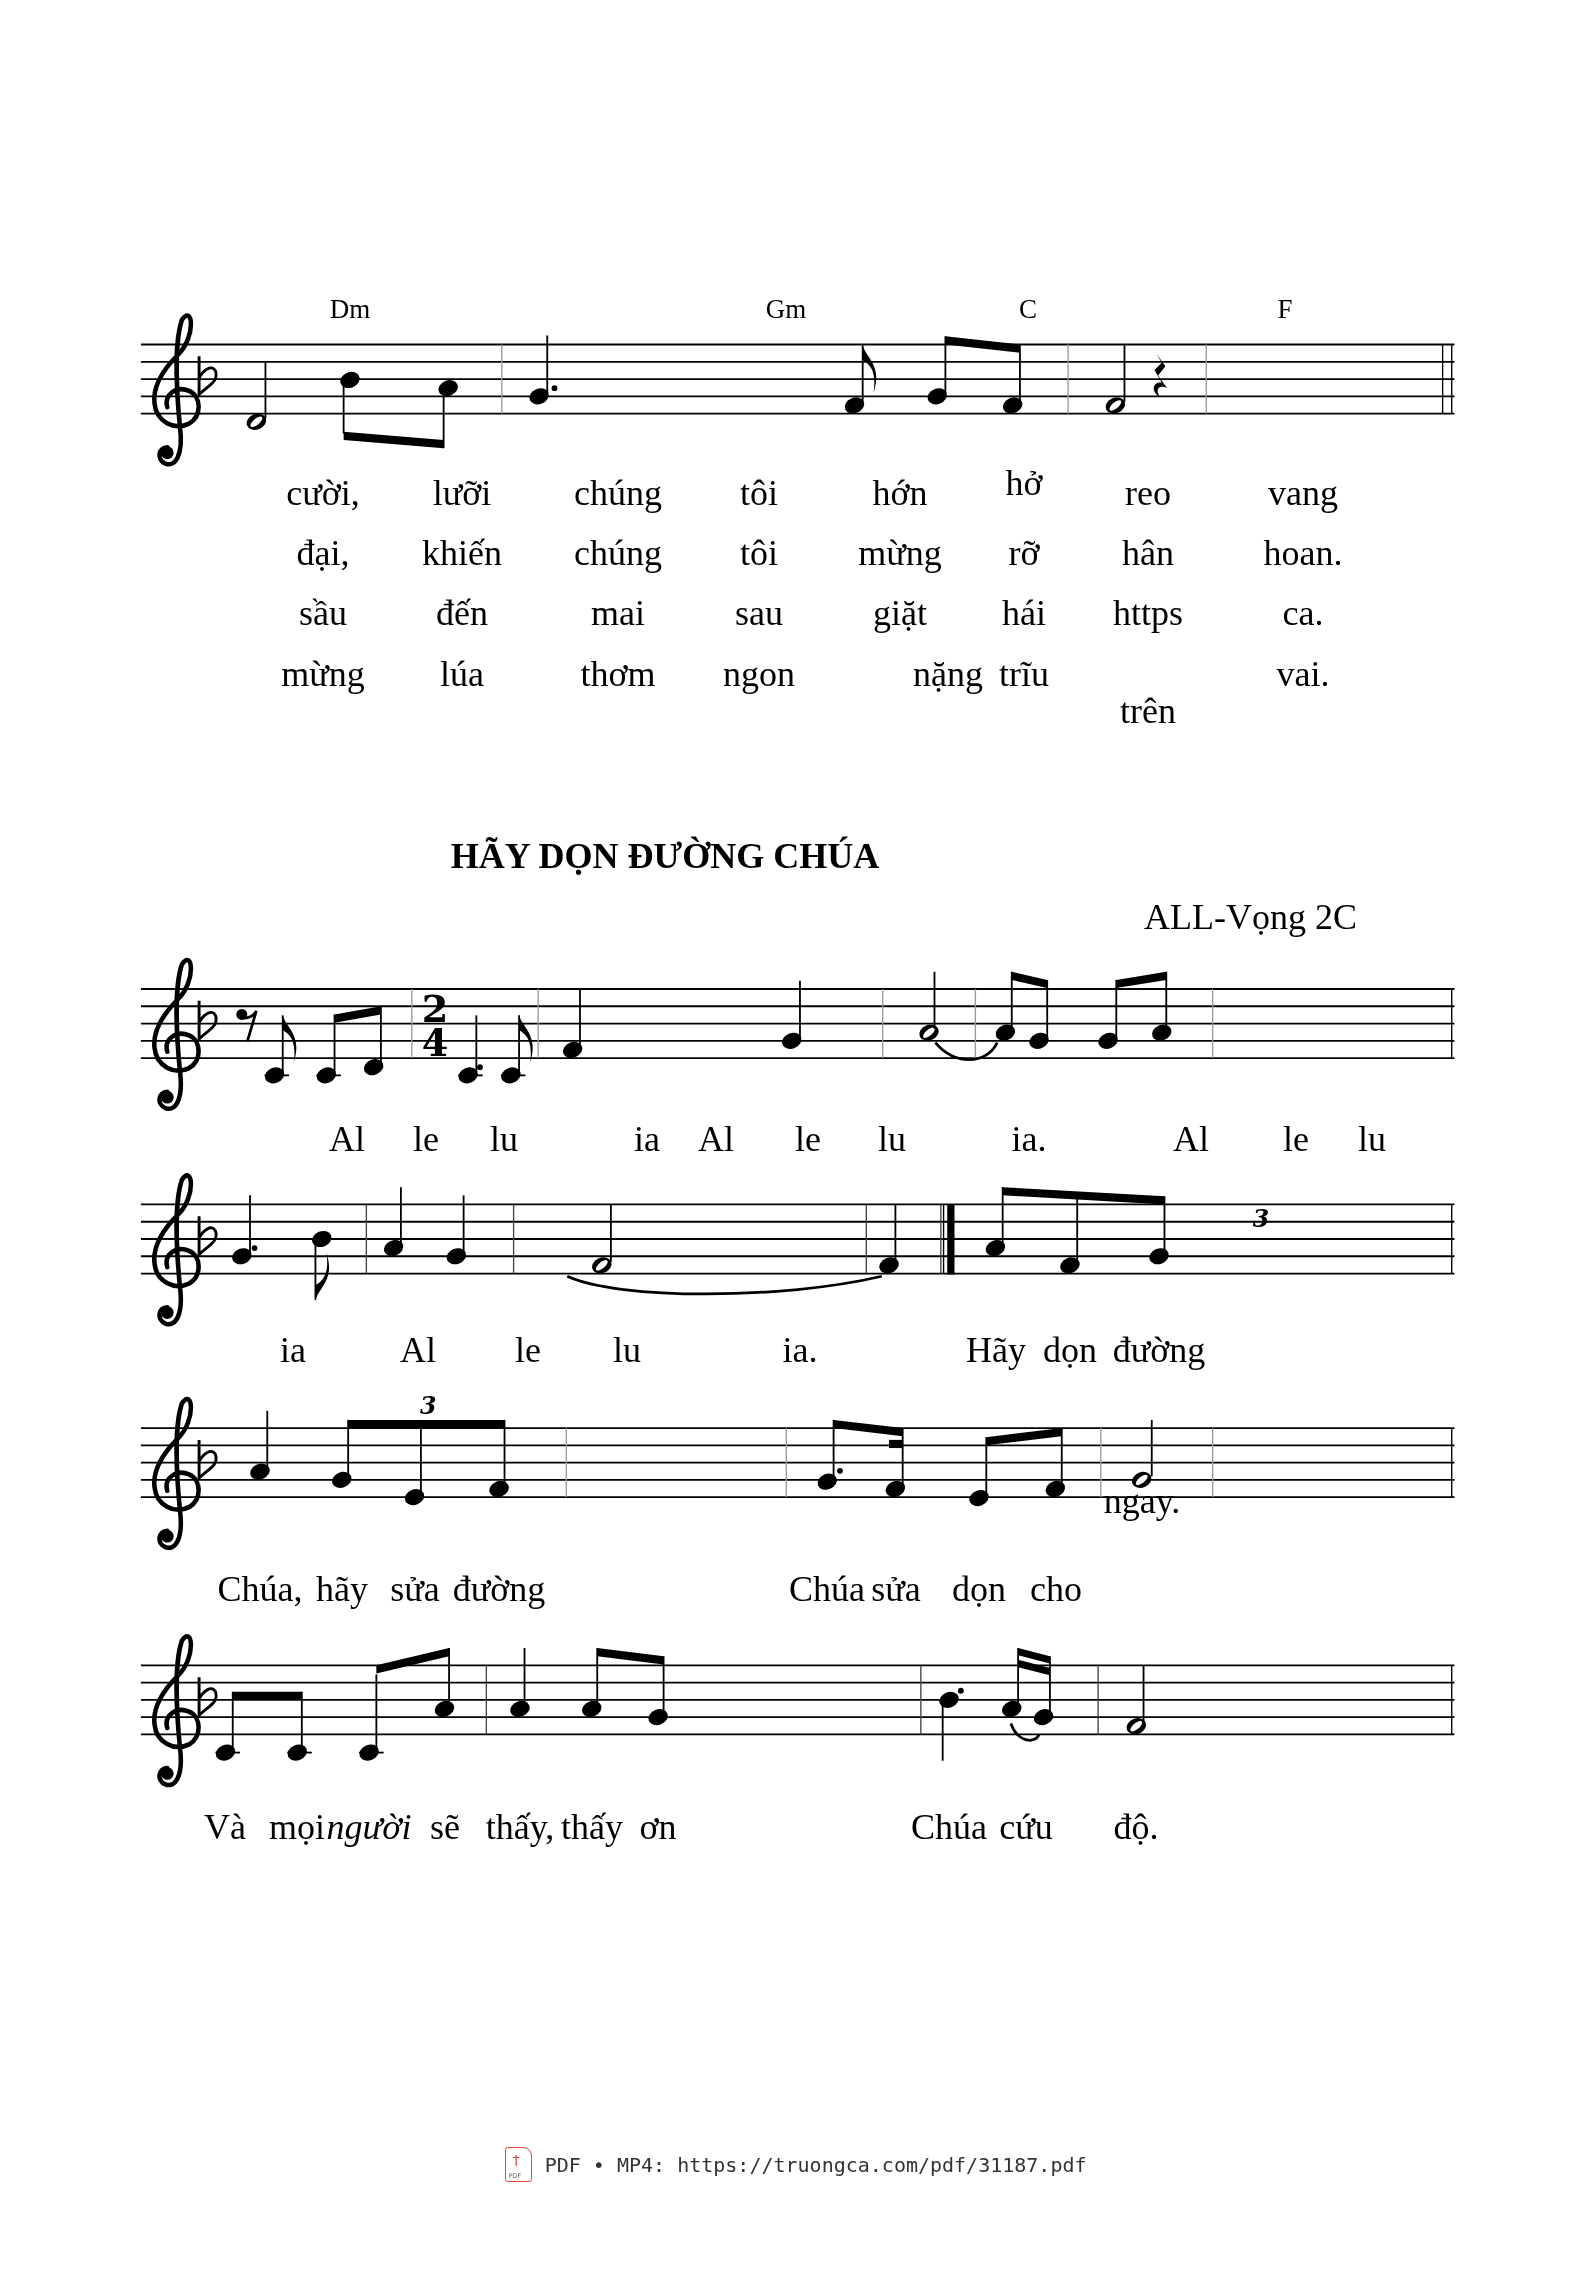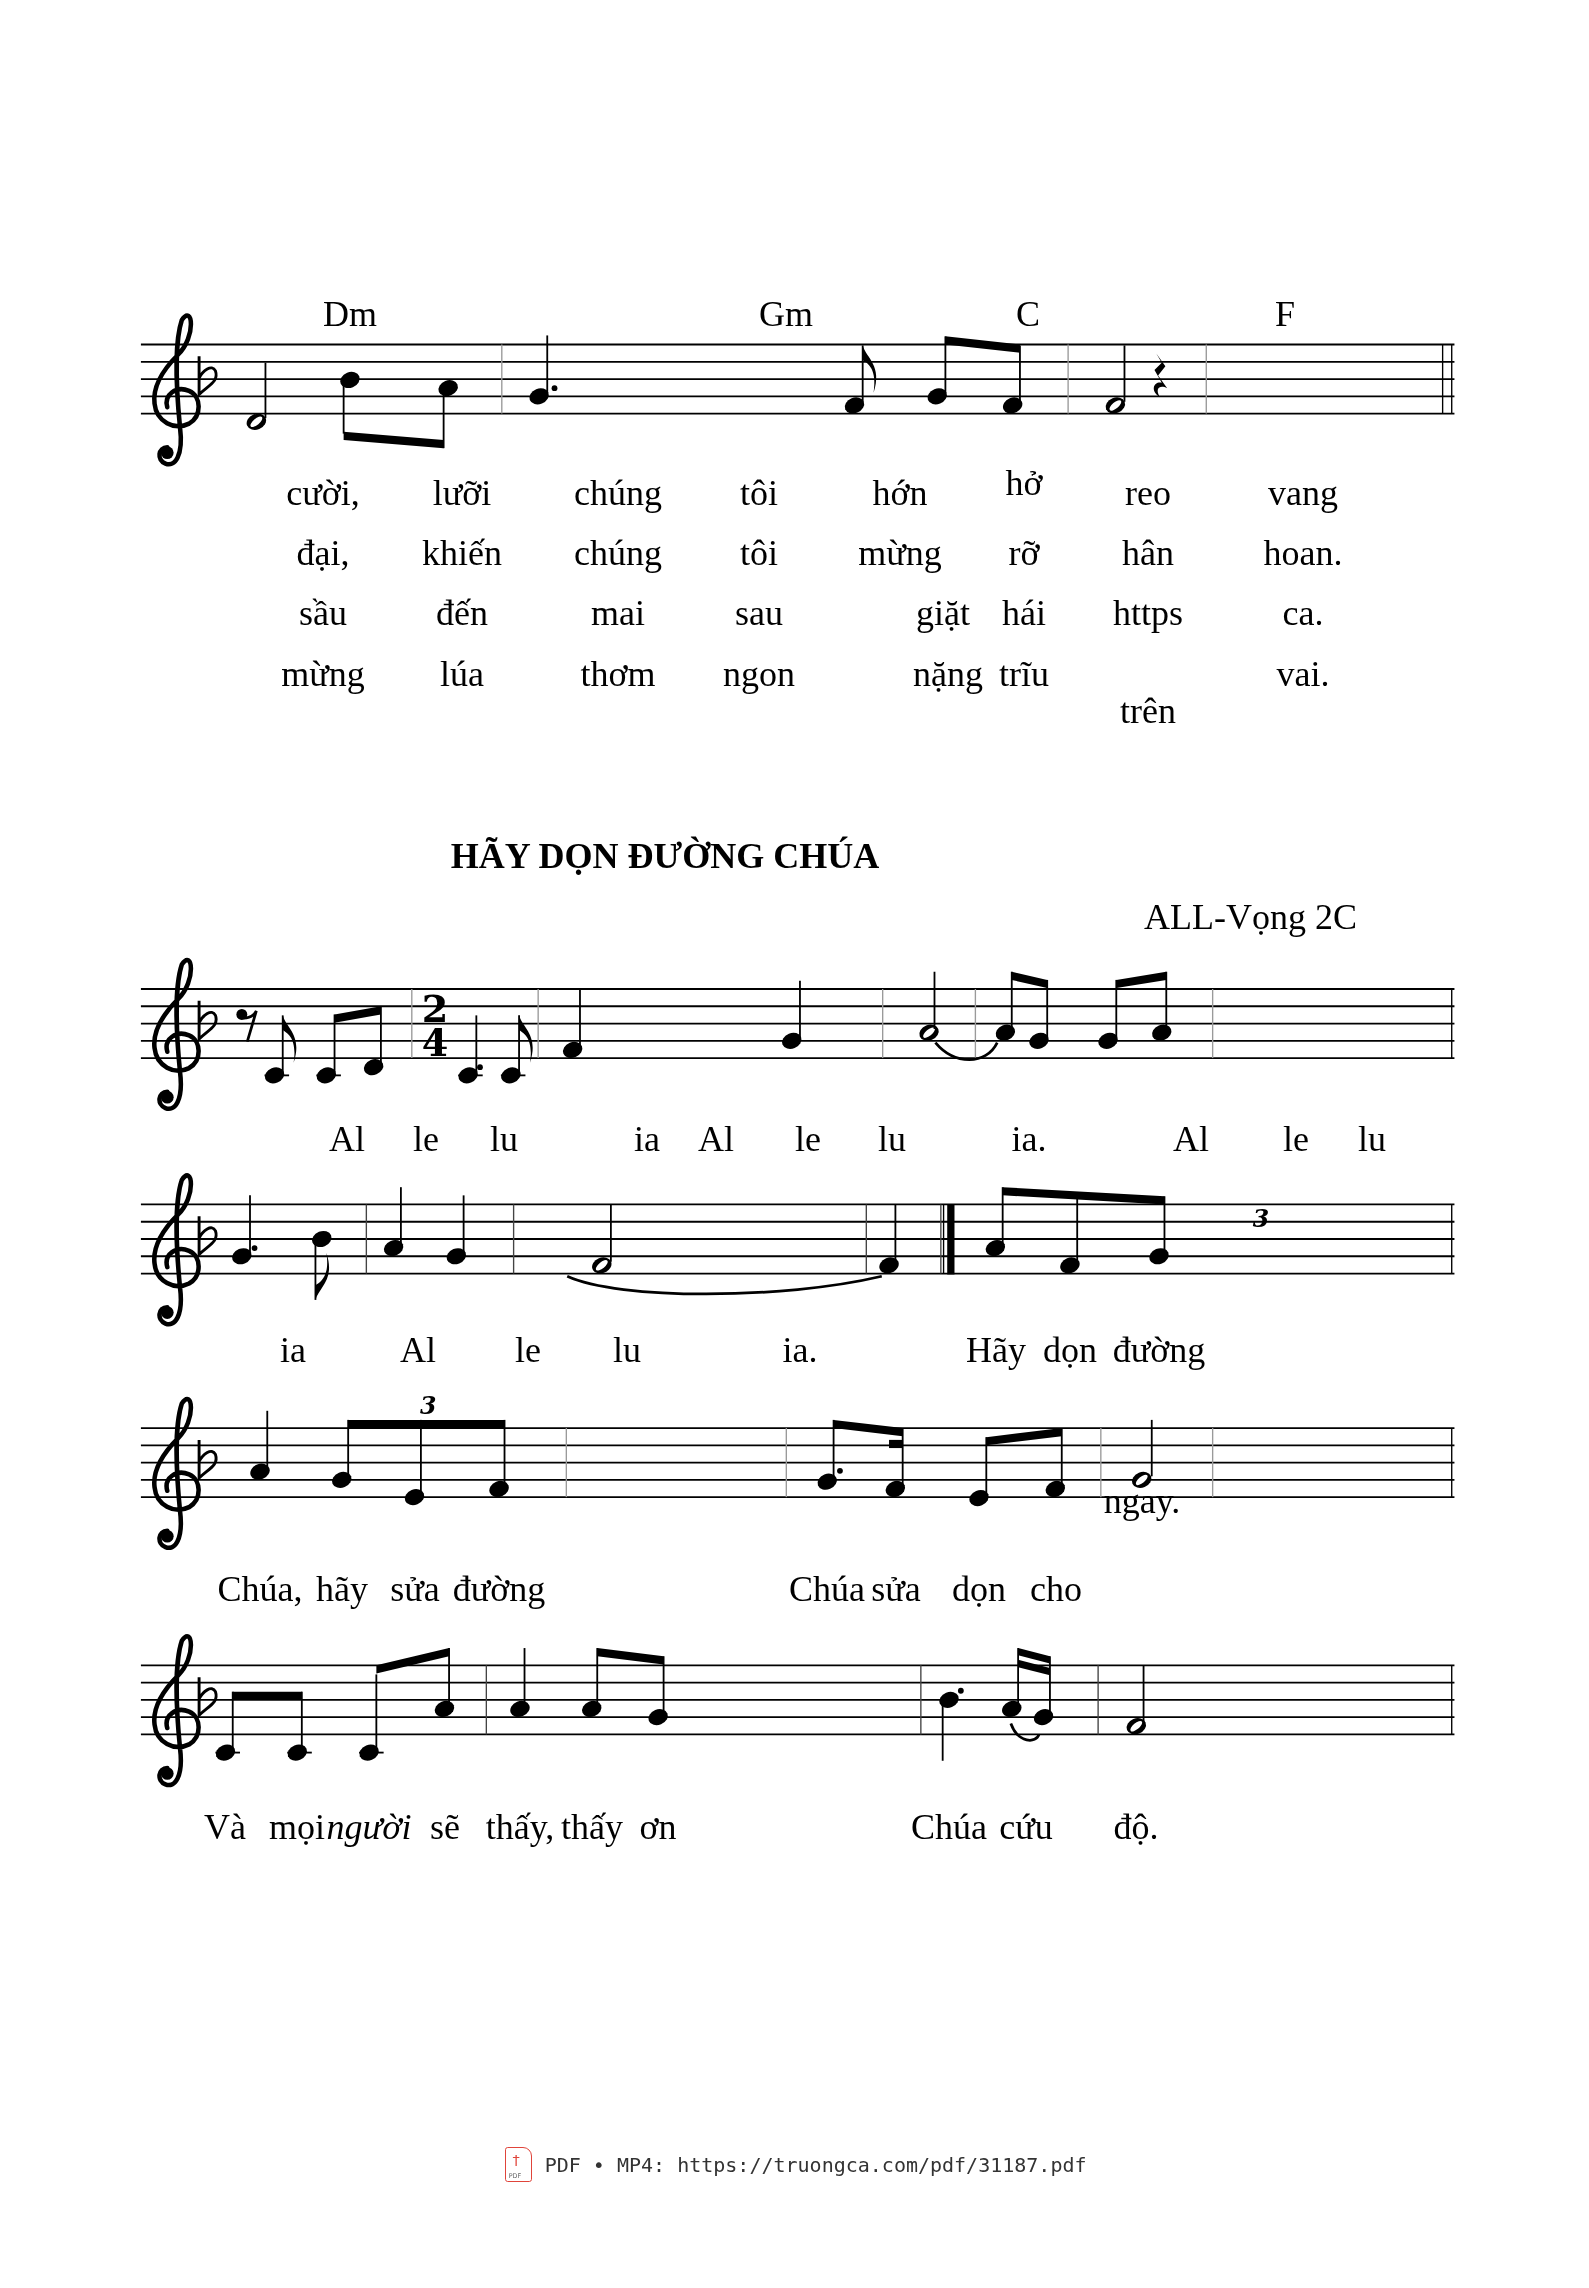--- a/index.html
+++ b/index.html
@@ -1,18 +1,18 @@
 <!DOCTYPE html>
 <html style="font-size:14.5px"><head>
 <meta charset="utf-8">
 <style>
   html, body { margin: 0; padding: 0; background: #ffffff; }
   body { width: 1589px; height: 2288px; position: relative; overflow: hidden;
          font-family: "Liberation Serif", "DejaVu Serif", serif; color: #000; }
-  .chord { position: absolute; font-size: 36px; line-height: 1; transform: translateX(-50%); white-space: nowrap; }
+  .chord { position: absolute; font-size: 27px; line-height: 1; transform: translateX(-50%); white-space: nowrap; }
   .lyric { position: absolute; font-size: 36px; line-height: 1; transform: translateX(-50%); white-space: nowrap; }
   .title { position: absolute; left: 0; width: 1420px; text-align: center; font-size: 36px; font-weight: bold; top: 835px; }
   .title span { display: inline-block; transform: translateX(-45px); }
   .subtitle { position: absolute; font-size: 36px; top: 896px; left: 1144px; white-space: nowrap; }
   .footer { position: absolute; top: 2147px; left: 505px; display: flex; align-items: center; gap: 12.7px;
             font-family: "DejaVu Sans Mono", "Liberation Mono", monospace; font-size: 20px; color: #333; }
   .pdf-icon { width: 27px; height: 35px; border: 1.8px solid #e0443a; border-radius: 2.7px 9px 2.7px 2.7px;
               position: relative; box-sizing: border-box; background: #fff; }
   .pdf-icon .glyph { position: absolute; top: 3.6px; left: 6.4px; color: #e0443a; font-size: 14.5px; font-family: "DejaVu Sans", sans-serif; }
   .pdf-icon .lbl { position: absolute; bottom: 0.9px; left: 2.7px; font-size: 6.4px; color: #666; font-family: "DejaVu Sans", sans-serif; }
@@ -340,21 +340,21 @@
   <div class="lyric" style="left:759px;top:535px;">tôi</div>
   <div class="lyric" style="left:900px;top:535px;">mừng</div>
   <div class="lyric" style="left:1024px;top:535px;">rỡ</div>
   <div class="lyric" style="left:1148px;top:535px;">hân</div>
   <div class="lyric" style="left:1303px;top:535px;">hoan.</div>
 
   <div class="lyric" style="left:323px;top:595px;">sầu</div>
   <div class="lyric" style="left:462px;top:595px;">đến</div>
   <div class="lyric" style="left:618px;top:595px;">mai</div>
   <div class="lyric" style="left:759px;top:595px;">sau</div>
-  <div class="lyric" style="left:900px;top:595px;margin-left:43px;">giặt</div>
+  <div class="lyric" style="left:900px;top:595px;">giặt</div>
   <div class="lyric" style="left:1024px;top:595px;">hái</div>
   <div class="lyric" style="left:1148px;top:595px;">https</div>
   <div class="lyric" style="left:1303px;top:595px;">ca.</div>
 
   <div class="lyric" style="left:323px;top:656px;">mừng</div>
   <div class="lyric" style="left:462px;top:656px;">lúa</div>
   <div class="lyric" style="left:618px;top:656px;">thơm</div>
   <div class="lyric" style="left:759px;top:656px;">ngon</div>
   <div class="lyric" style="left:948px;top:656px;">nặng</div>
   <div class="lyric" style="left:1024px;top:656px;">trĩu</div>

